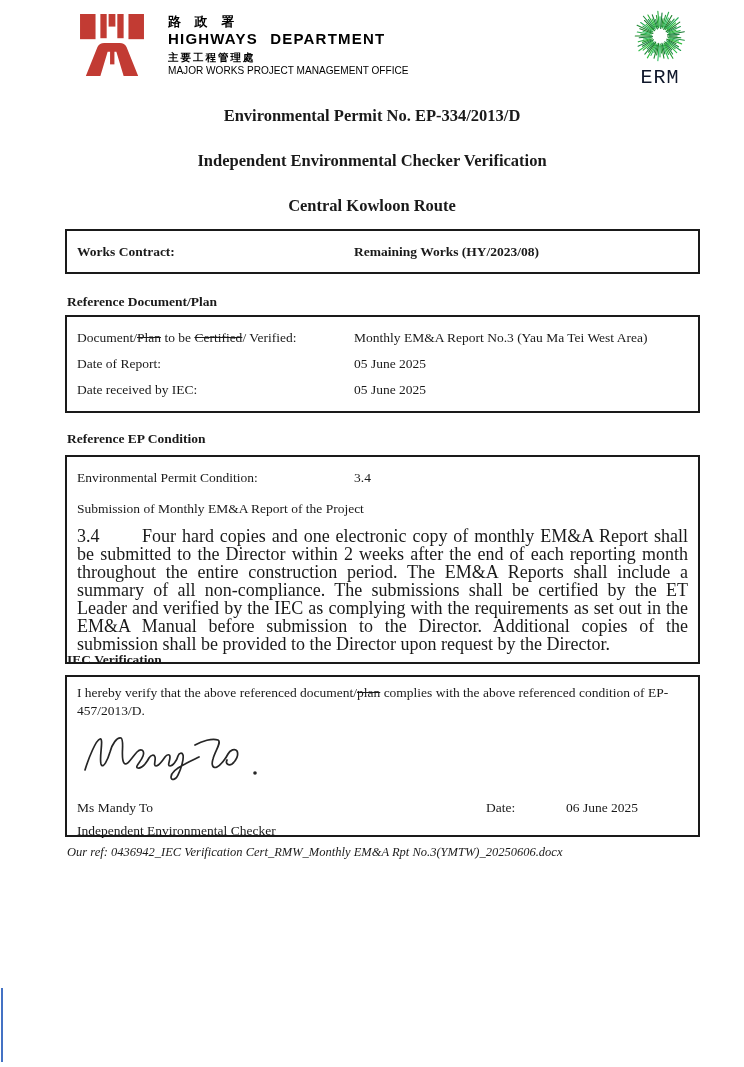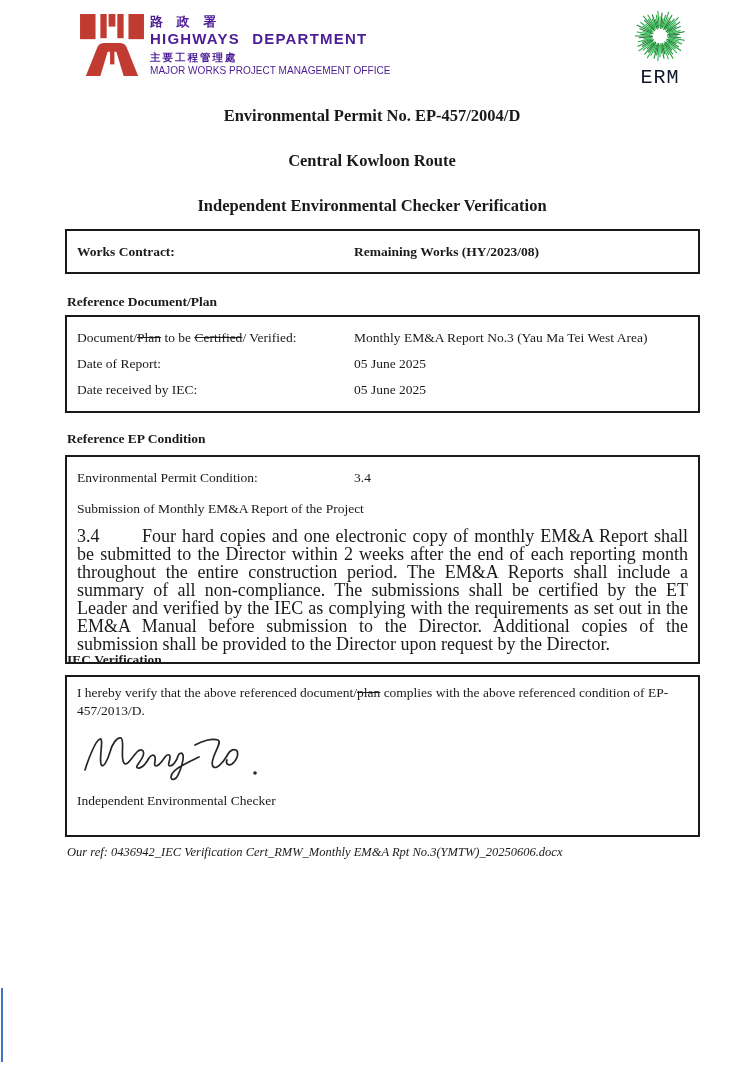--- a/index.html
+++ b/index.html
@@ -7,21 +7,21 @@
     position:relative;
     width:744px;height:1067px;
     background:#ffffff;
     font-family:"Liberation Serif", serif;
     color:#1a1a1a;
     overflow:hidden;
   }
   
   .header{position:absolute;top:14px;left:80px;right:56px;display:flex;justify-content:space-between;align-items:flex-start;}
   .hd-brand{display:flex;align-items:flex-start;}
-  .hd-text{margin-left:6px;font-family:"Liberation Sans", sans-serif;color:#4c1d95;}
+  .hd-text{margin-left:24px;font-family:"Liberation Sans", sans-serif;color:#000000;}
   .hd-zh1{font-size:13px;font-weight:bold;letter-spacing:5px;line-height:16px;}
   .hd-en1{font-size:15px;font-weight:bold;letter-spacing:1.2px;word-spacing:7px;line-height:18px;}
   .hd-zh2{font-size:10.5px;font-weight:bold;letter-spacing:2px;line-height:14px;margin-top:2px;}
   .hd-en2{font-size:10.5px;line-height:13px;transform:scaleX(.96);transform-origin:left;white-space:nowrap;}
   .erm{display:flex;flex-direction:column;align-items:center;margin-top:-4px;}
   .erm-label{font-family:Liberation Mono, monospace;font-size:20px;letter-spacing:1px;color:#0f172a;margin-top:0px;}
   
   .titles{position:absolute;top:106px;left:0;width:744px;text-align:center;}
   .title{font-weight:bold;font-size:16.5px;margin:0 0 26px 0;line-height:19px;}
   
@@ -157,23 +157,23 @@
             <line x1="36.60" y1="23.70" x2="48.14" y2="20.60" stroke="hsl(131,62%,46%)"></line>
             <line x1="35.39" y1="24.70" x2="52.32" y2="21.71" stroke="hsl(136,62%,30%)"></line>
             <line x1="37.56" y1="25.16" x2="47.13" y2="24.33" stroke="hsl(141,62%,34%)"></line>
           </g>
       </svg>
       <div class="erm-label">ERM</div>
     </div>
   </div>
 
   <div class="titles">
-    <div class="title">Environmental Permit No. EP-457/2004/D</div>
+    <div class="title">Environmental Permit No. EP-334/2013/D</div>
+    <div class="title">Independent Environmental Checker Verification</div>
     <div class="title">Central Kowloon Route</div>
-    <div class="title">Independent Environmental Checker Verification</div>
   </div>
 
   <div class="box works-box">
     <div class="kv kv-row bold">
       <span>Works Contract:</span>
       <span>Remaining Works (HY/2023/08)</span>
     </div>
   </div>
 
   <div class="sec-heading refdoc-heading">Reference Document/Plan</div>
@@ -209,19 +209,24 @@
     <div class="iec-statement"><span>I hereby verify that the above referenced document/</span><span class="st">plan</span><span> complies with the above referenced condition of EP-457/2013/D.</span></div>
     <div class="signature">
       <svg width="215" height="52" viewBox="0 0 215 52">
         <g stroke="#262626" fill="none" stroke-width="1.7" stroke-linecap="round" stroke-linejoin="round">
           <path d="M6,40 C10,27 17,10 21,9 C25,8 20,27 22,34 C24,40 29,29 31,22 C33,14 38,7 42,8 C46,10 41,28 45,33 C48,37 54,26 58,22 C62,18 66,20 64,26 C62,32 55,37 59,38 C63,39 68,32 70,28 C72,25 75,24 76,27 C77,30 74,36 77,36 C80,36 84,30 86,27 C88,24 91,24 91,27 C91,31 88,36 91,36 C94,36 98,30 99,26 C100,23 103,22 104,25 C105,29 102,39 99,45 C97,50 92,51 92,47 C92,43 98,38 106,34 C111,31 116,29 120,27"></path>
           <path d="M116,15 C123,11 133,8 139,10 C143,12 136,21 134,29 C132,35 134,39 138,37 C142,35 147,28 149,24 C151,20 156,18 158,21 C160,25 157,31 153,34 C150,36 146,34 148,30"></path>
         </g>
         <circle cx="176" cy="43" r="1.8" fill="#262626"></circle>
       </svg>
     </div>
+    <div class="sig-row">
+      <span>Ms Mandy To</span>
+      <span>Date:</span>
+      <span>06 June 2025</span>
+    </div>
     <div class="sig-title">Independent Environmental Checker</div>
   </div>
 
   <div class="footer">Our ref: 0436942_IEC Verification Cert_RMW_Monthly EM&amp;A Rpt No.3(YMTW)_20250606.docx</div>
 
   <div class="edge-line"></div>
 </div>
 
 </body></html>

